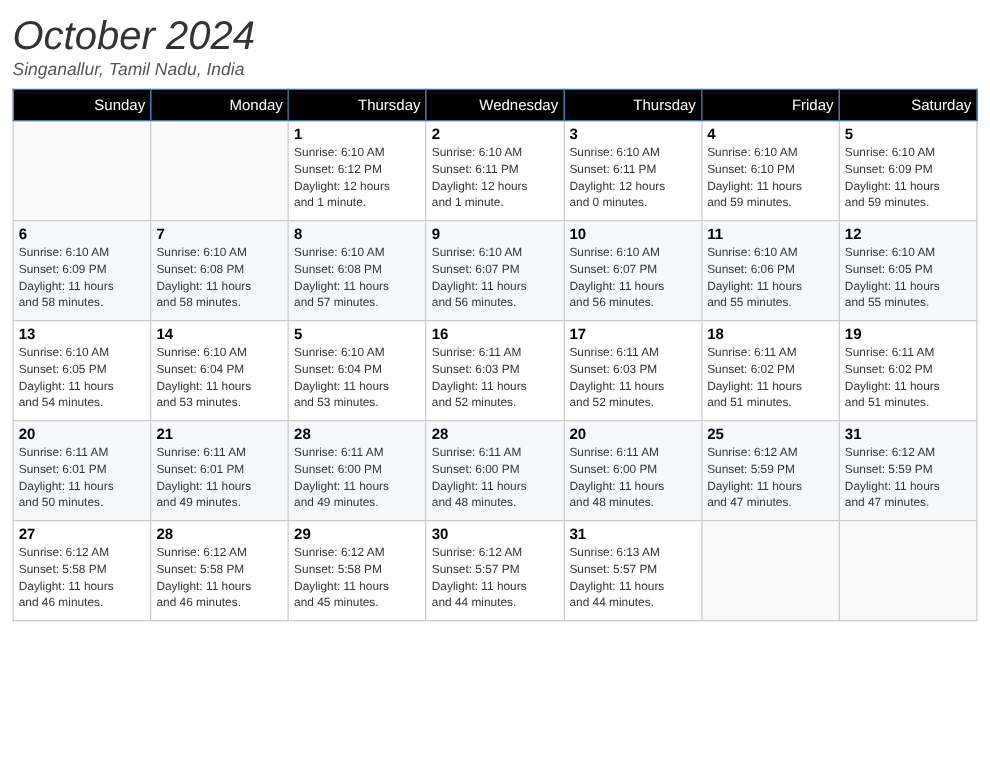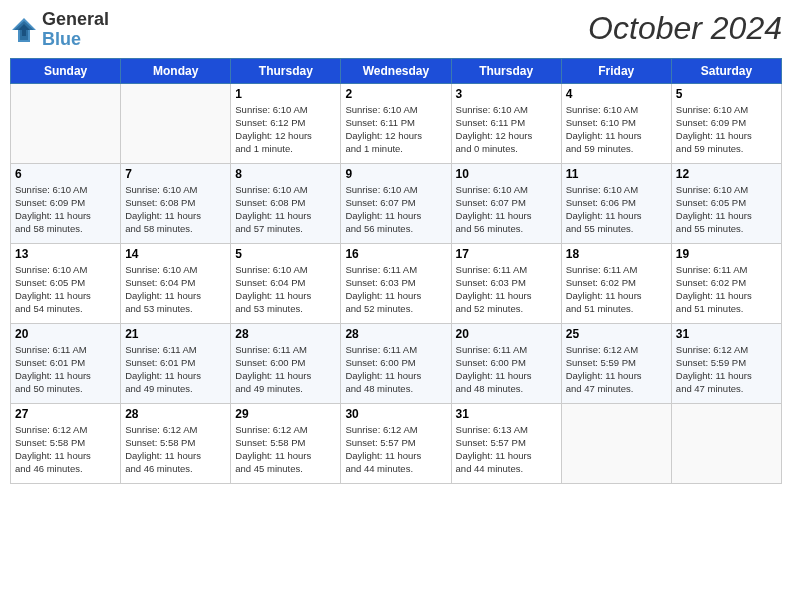--- a/index.html
+++ b/index.html
@@ -45,26 +45,26 @@
     .location {
       font-size: 14px;
       color: #555;
     }
     table {
       width: 100%;
       border-collapse: collapse;
       font-size: 10.5px;
     }
     thead tr th {
-      background: #1d4ed8;
+      background: #000000;
       color: #fff;
       padding: 5px 4px;
-      text-align: center;
+      text-align: right;
       font-size: 12px;
-      font-weight: bold;
+      font-weight: normal;
       border: 1px solid #3a7ab0;
     }
     tbody tr td {
       border: 1px solid #ccc;
       vertical-align: top;
       padding: 3px 4px;
       width: calc(100% / 7);
       height: 80px;
     }
     tbody tr:nth-child(even) td {
@@ -84,35 +84,23 @@
       line-height: 1.4;
     }
     .empty-cell {
       background: #f9f9f9 !important;
     }
   </style>
 </head>
 <body>
 
 <div class="header">
-  <div class="logo">
-    <svg class="logo-icon" viewBox="0 0 28 28">
-      <rect x="0" y="0" width="28" height="28" fill="white"></rect>
-
-      <polygon points="14,2 26,14 20,14 20,26 8,26 8,14 2,14" fill="#4a90c4"></polygon>
-      <polygon points="14,5 24,14 18,14 18,24 10,24 10,14 4,14" fill="#2c6ea0"></polygon>
-      <polygon points="14,8 20,14 16,14 16,20 12,20 12,14 8,14" fill="#1a5280"></polygon>
-    </svg>
-    <div>
-      <div class="logo-text">General</div>
-      <div class="logo-text"><span>Blue</span></div>
-    </div>
-  </div>
   <div class="title-block">
     <div class="month-title">October 2024</div>
+    <div class="location">Singanallur, Tamil Nadu, India</div>
   </div>
 </div>
 
 <table>
   <thead>
     <tr id="weekday-header">
     <th>Sunday</th>
         <th>Monday</th>
         <th>Thursday</th>
         <th>Wednesday</th>

